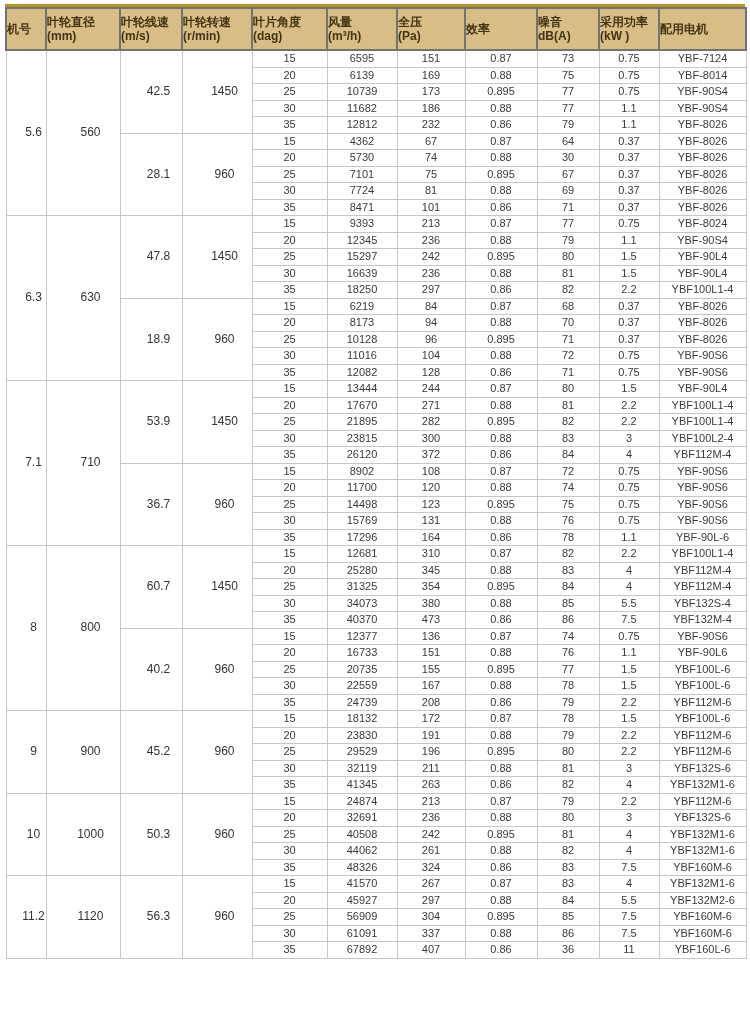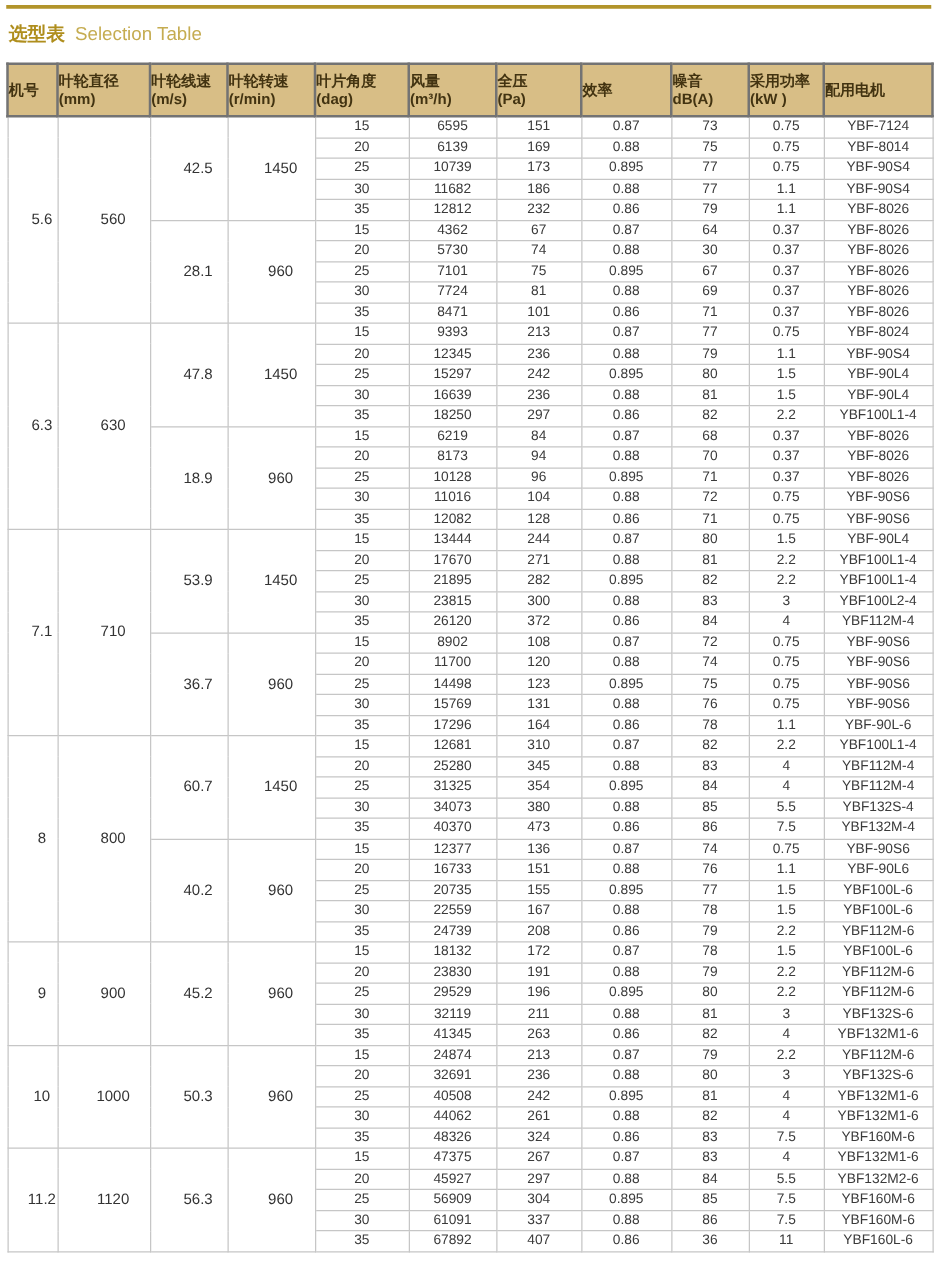--- a/index.html
+++ b/index.html
@@ -83,23 +83,20 @@
   col.c-eff { width: 72px; }
   col.c-noise { width: 62px; }
   col.c-power { width: 60px; }
   col.c-motor { width: 87px; }
 </style>
 </head>
 <body>
 
 <div class="page">
   <div class="top-rule"></div>
-  <div class="title-row">
-    <span class="title-zh">选型表</span><span class="title-en">Selection Table</span>
-  </div>
 
   <table class="sel-table">
     <colgroup>
       <col class="c-model">
         <col class="c-diameter">
         <col class="c-linespeed">
         <col class="c-rpm">
       <col class="c-angle">
         <col class="c-flow">
         <col class="c-pressure">
@@ -635,21 +632,21 @@
           <td class="data-cell">83</td>
           <td class="data-cell">7.5</td>
           <td class="data-cell">YBF160M-6</td>
         </tr>
         <tr class="group-start">
           <td rowspan="5" class="group-cell">11.2</td>
           <td rowspan="5" class="group-cell">1120</td>
           <td rowspan="5" class="group-cell">56.3</td>
           <td rowspan="5" class="group-cell">960</td>
           <td class="data-cell">15</td>
-          <td class="data-cell">47375</td>
+          <td class="data-cell">41570</td>
           <td class="data-cell">267</td>
           <td class="data-cell">0.87</td>
           <td class="data-cell">83</td>
           <td class="data-cell">4</td>
           <td class="data-cell">YBF132M1-6</td>
         </tr>
         <tr>
           <td class="data-cell">20</td>
           <td class="data-cell">45927</td>
           <td class="data-cell">297</td>

